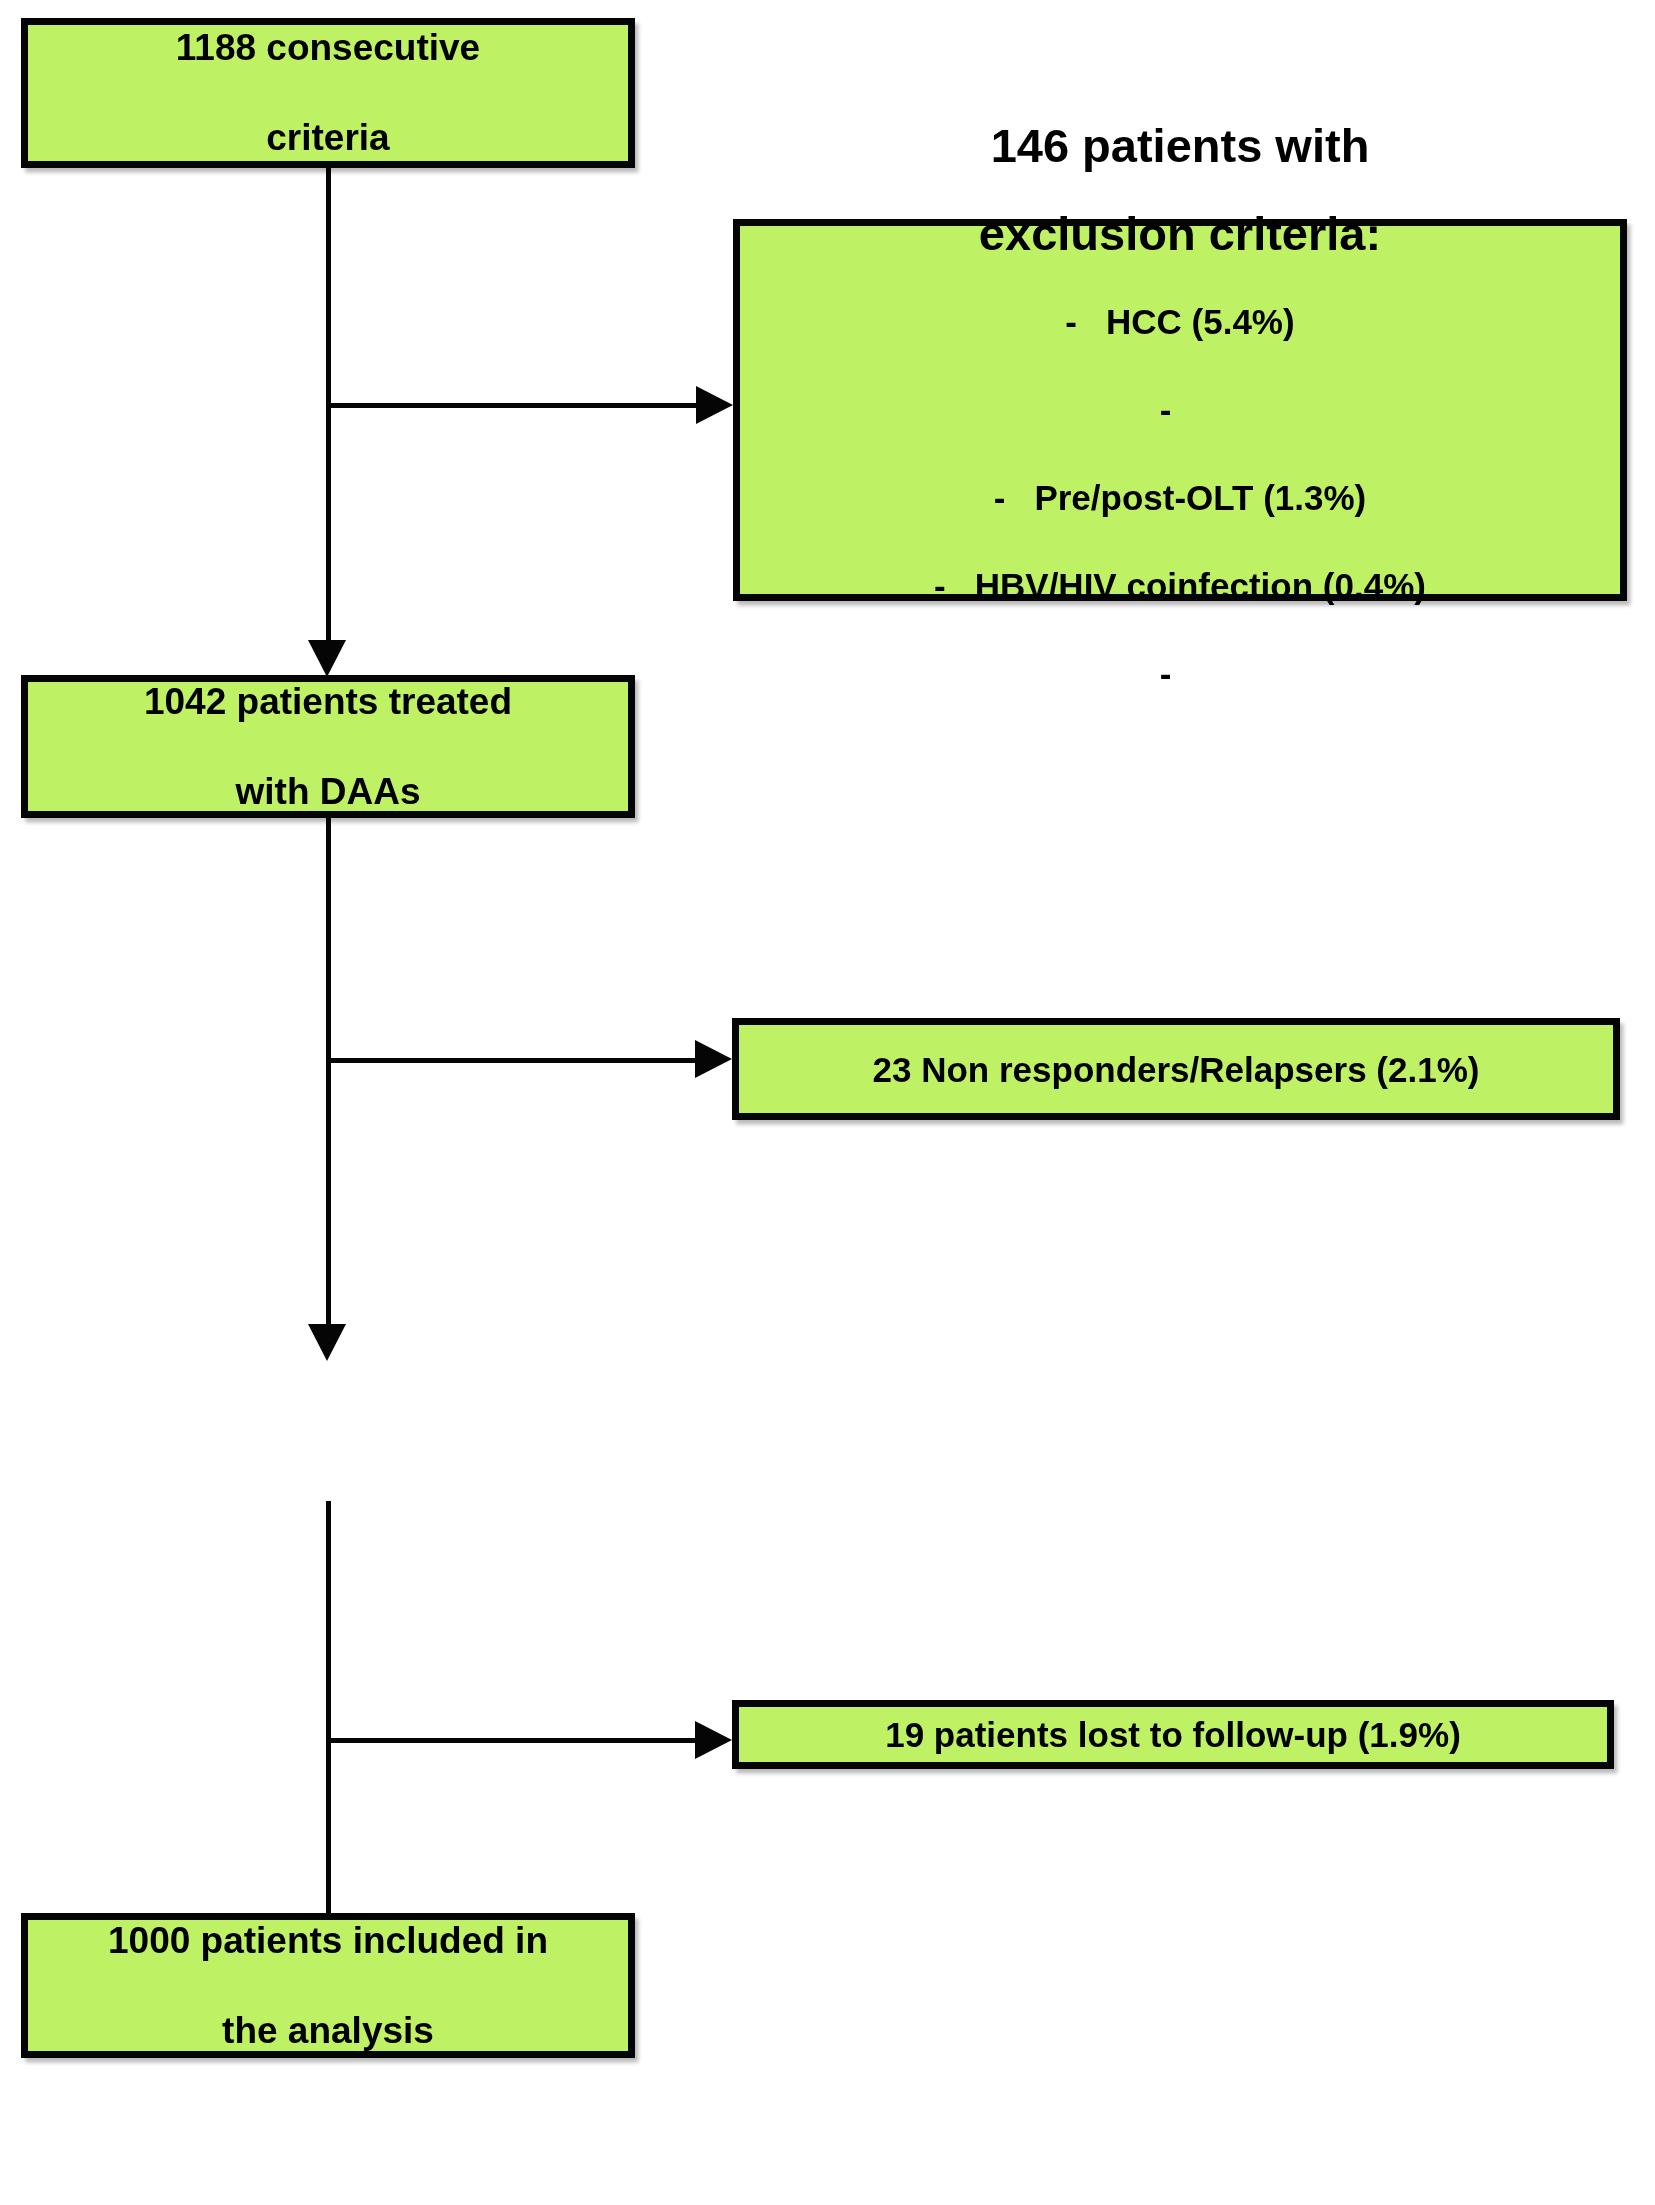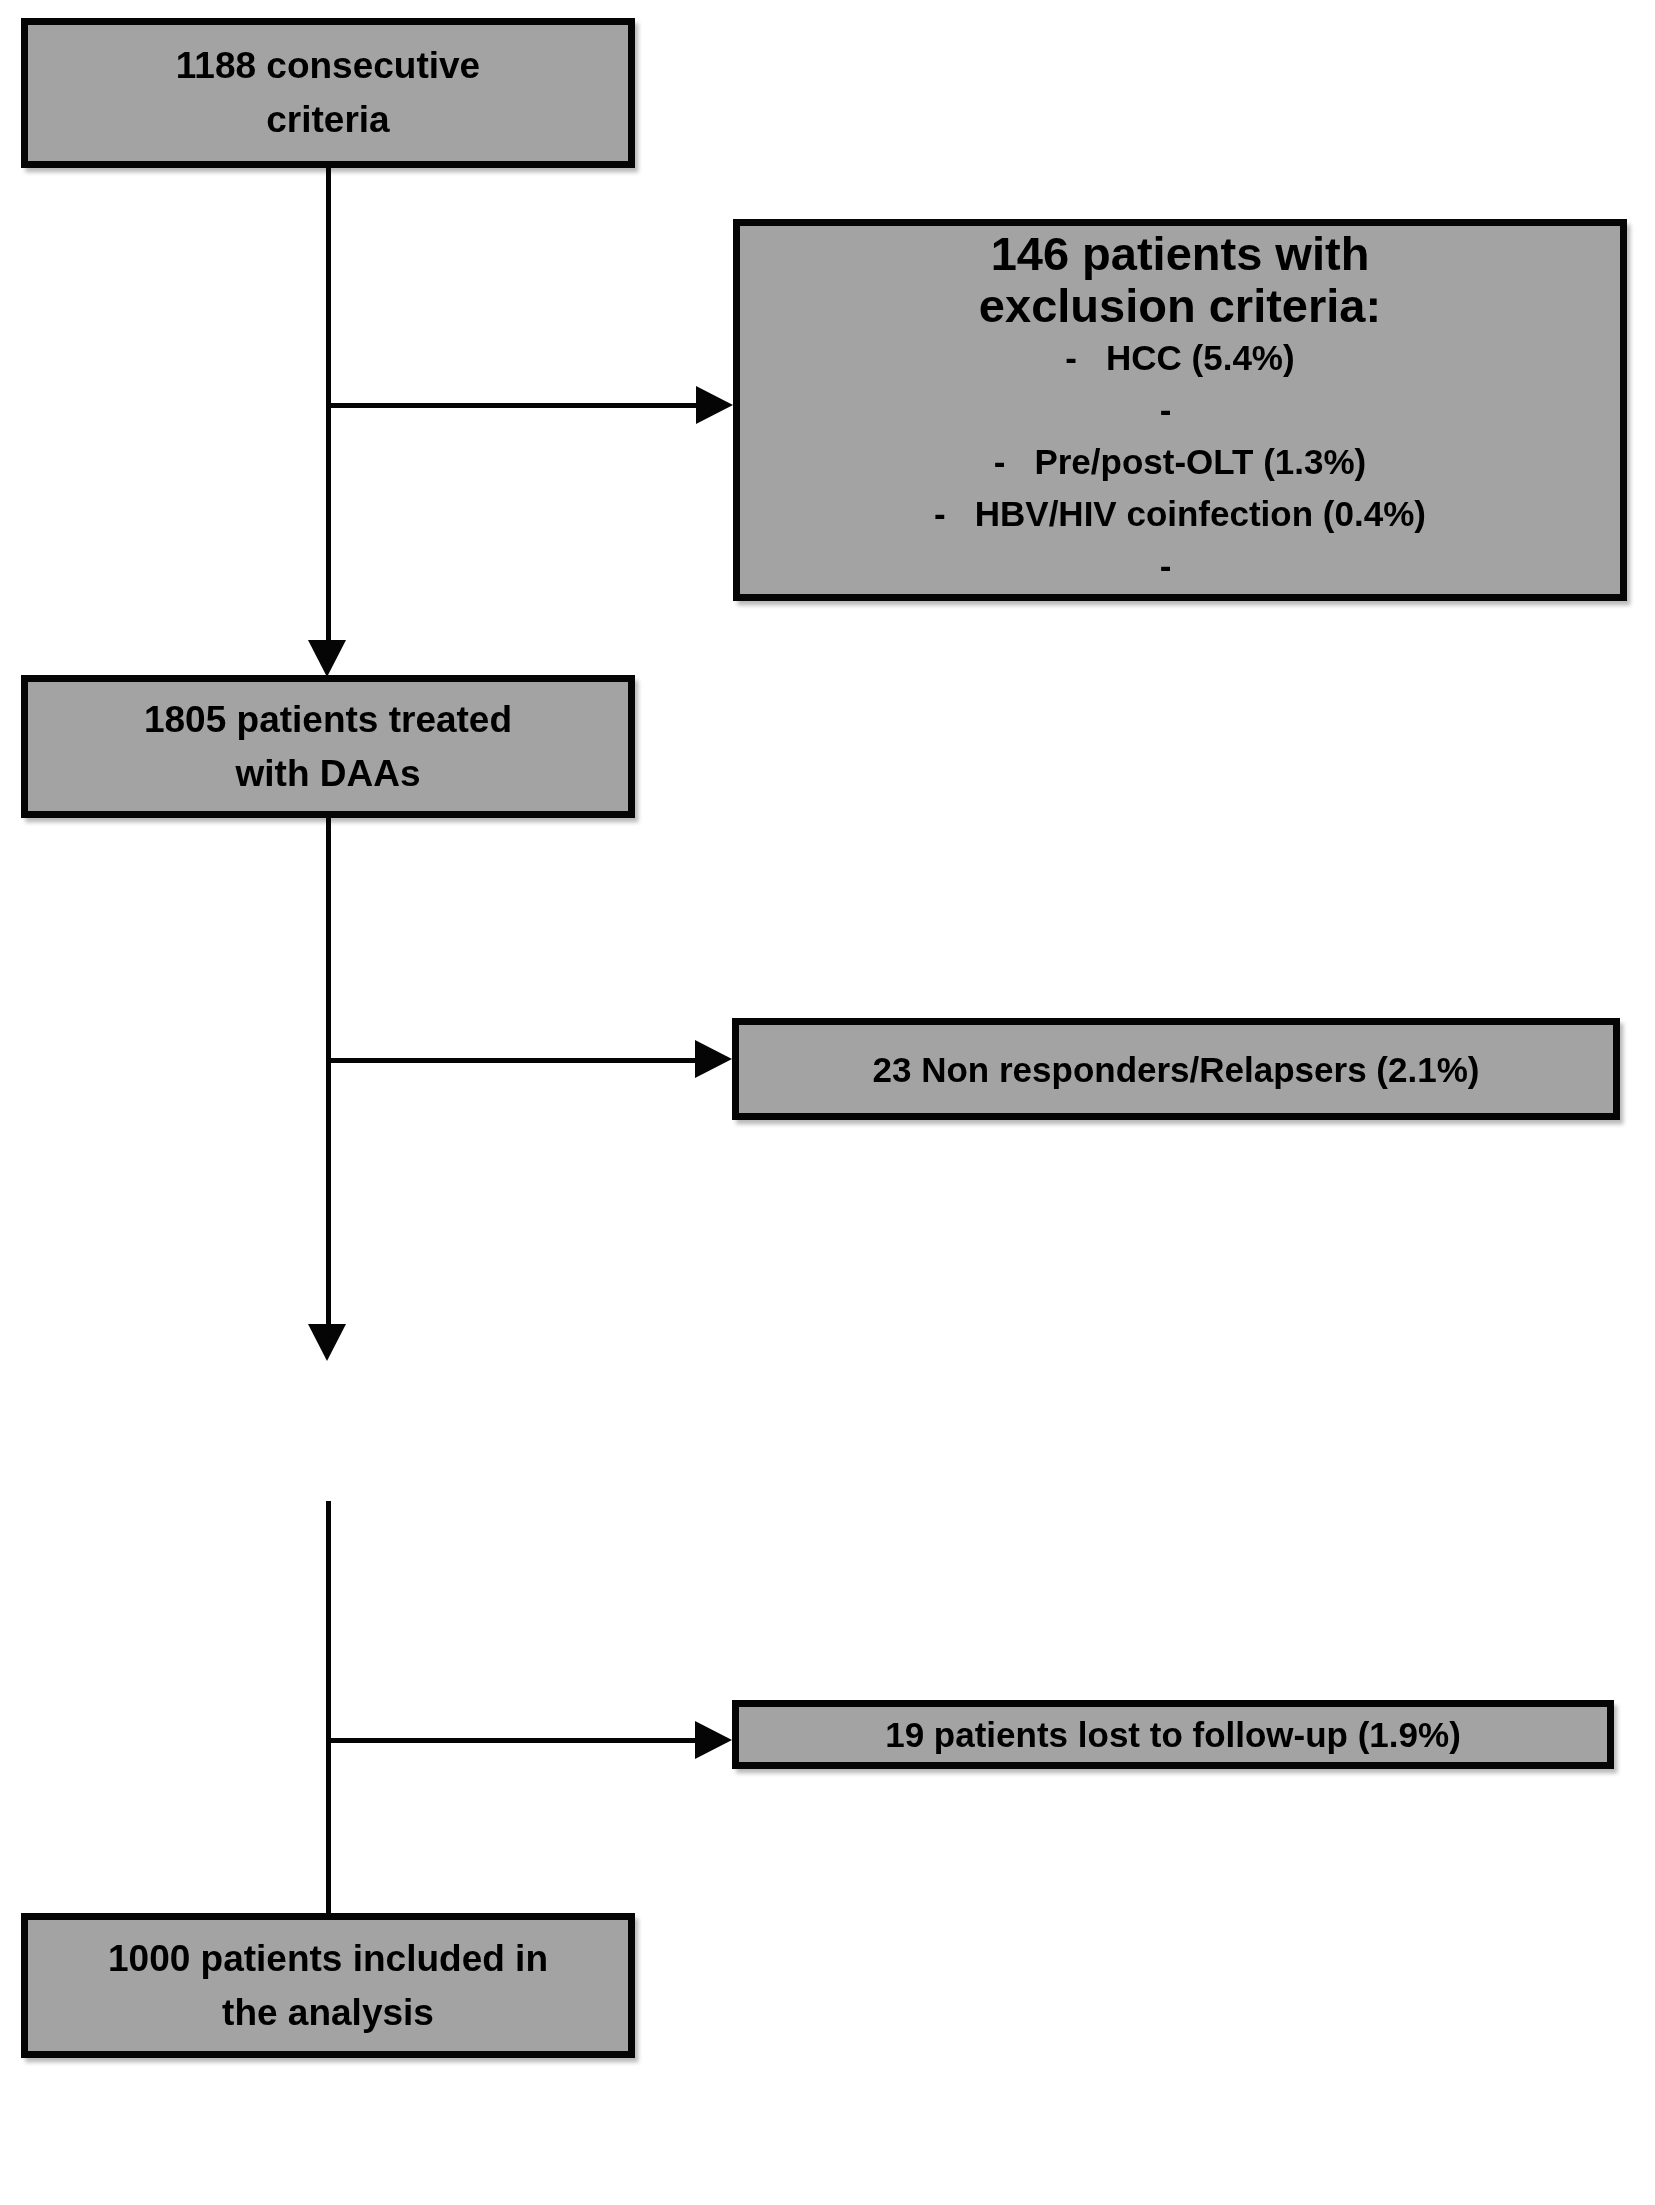--- a/index.html
+++ b/index.html
@@ -9,27 +9,28 @@
     height: 2205px;
     background: #ffffff;
     font-family: "Liberation Sans", sans-serif;
     font-weight: 700;
     color: #000000;
   }
   .fbox {
     position: absolute;
     box-sizing: border-box;
     border: 7.2px solid #050505;
-    background: #a3a3a3;
+    background: #bef264;
     display: flex;
     flex-direction: column;
     align-items: center;
     justify-content: center;
     text-align: center;
     box-shadow: 4.2px 4.8px 4.2px rgba(0,0,0,0.28);
+    gap: 36px;
   }
   .main-text { font-size: 37px; line-height: 54px; white-space: nowrap; }
   .side-text { font-size: 35px; line-height: 43px; white-space: nowrap; }
   .excl-title { font-size: 47px; line-height: 52px; white-space: nowrap; }
   .excl-item {
     display: flex;
     flex-direction: row;
     align-items: baseline;
     justify-content: center;
     font-size: 35px;
@@ -74,21 +75,21 @@
 
   <div class="line-h" style="left:328px; top:1738px; width:367px;"></div>
   <div class="arrow-right" style="left:695px; top:1721px;"></div>
 
   <div class="fbox" style="left:21px; top:18px; width:614px; height:150px;">
     <div class="main-text">1188 consecutive</div>
     <div class="main-text">criteria</div>
   </div>
 
   <div class="fbox" style="left:21px; top:675px; width:614px; height:143px;">
-    <div class="main-text">1805 patients treated</div>
+    <div class="main-text">1042 patients treated</div>
     <div class="main-text">with DAAs</div>
   </div>
 
 
   <div class="fbox" style="left:21px; top:1913px; width:614px; height:145px;">
     <div class="main-text">1000 patients included in</div>
     <div class="main-text">the analysis</div>
   </div>
 
   <div class="fbox" style="left:733px; top:219px; width:894px; height:382px;">

